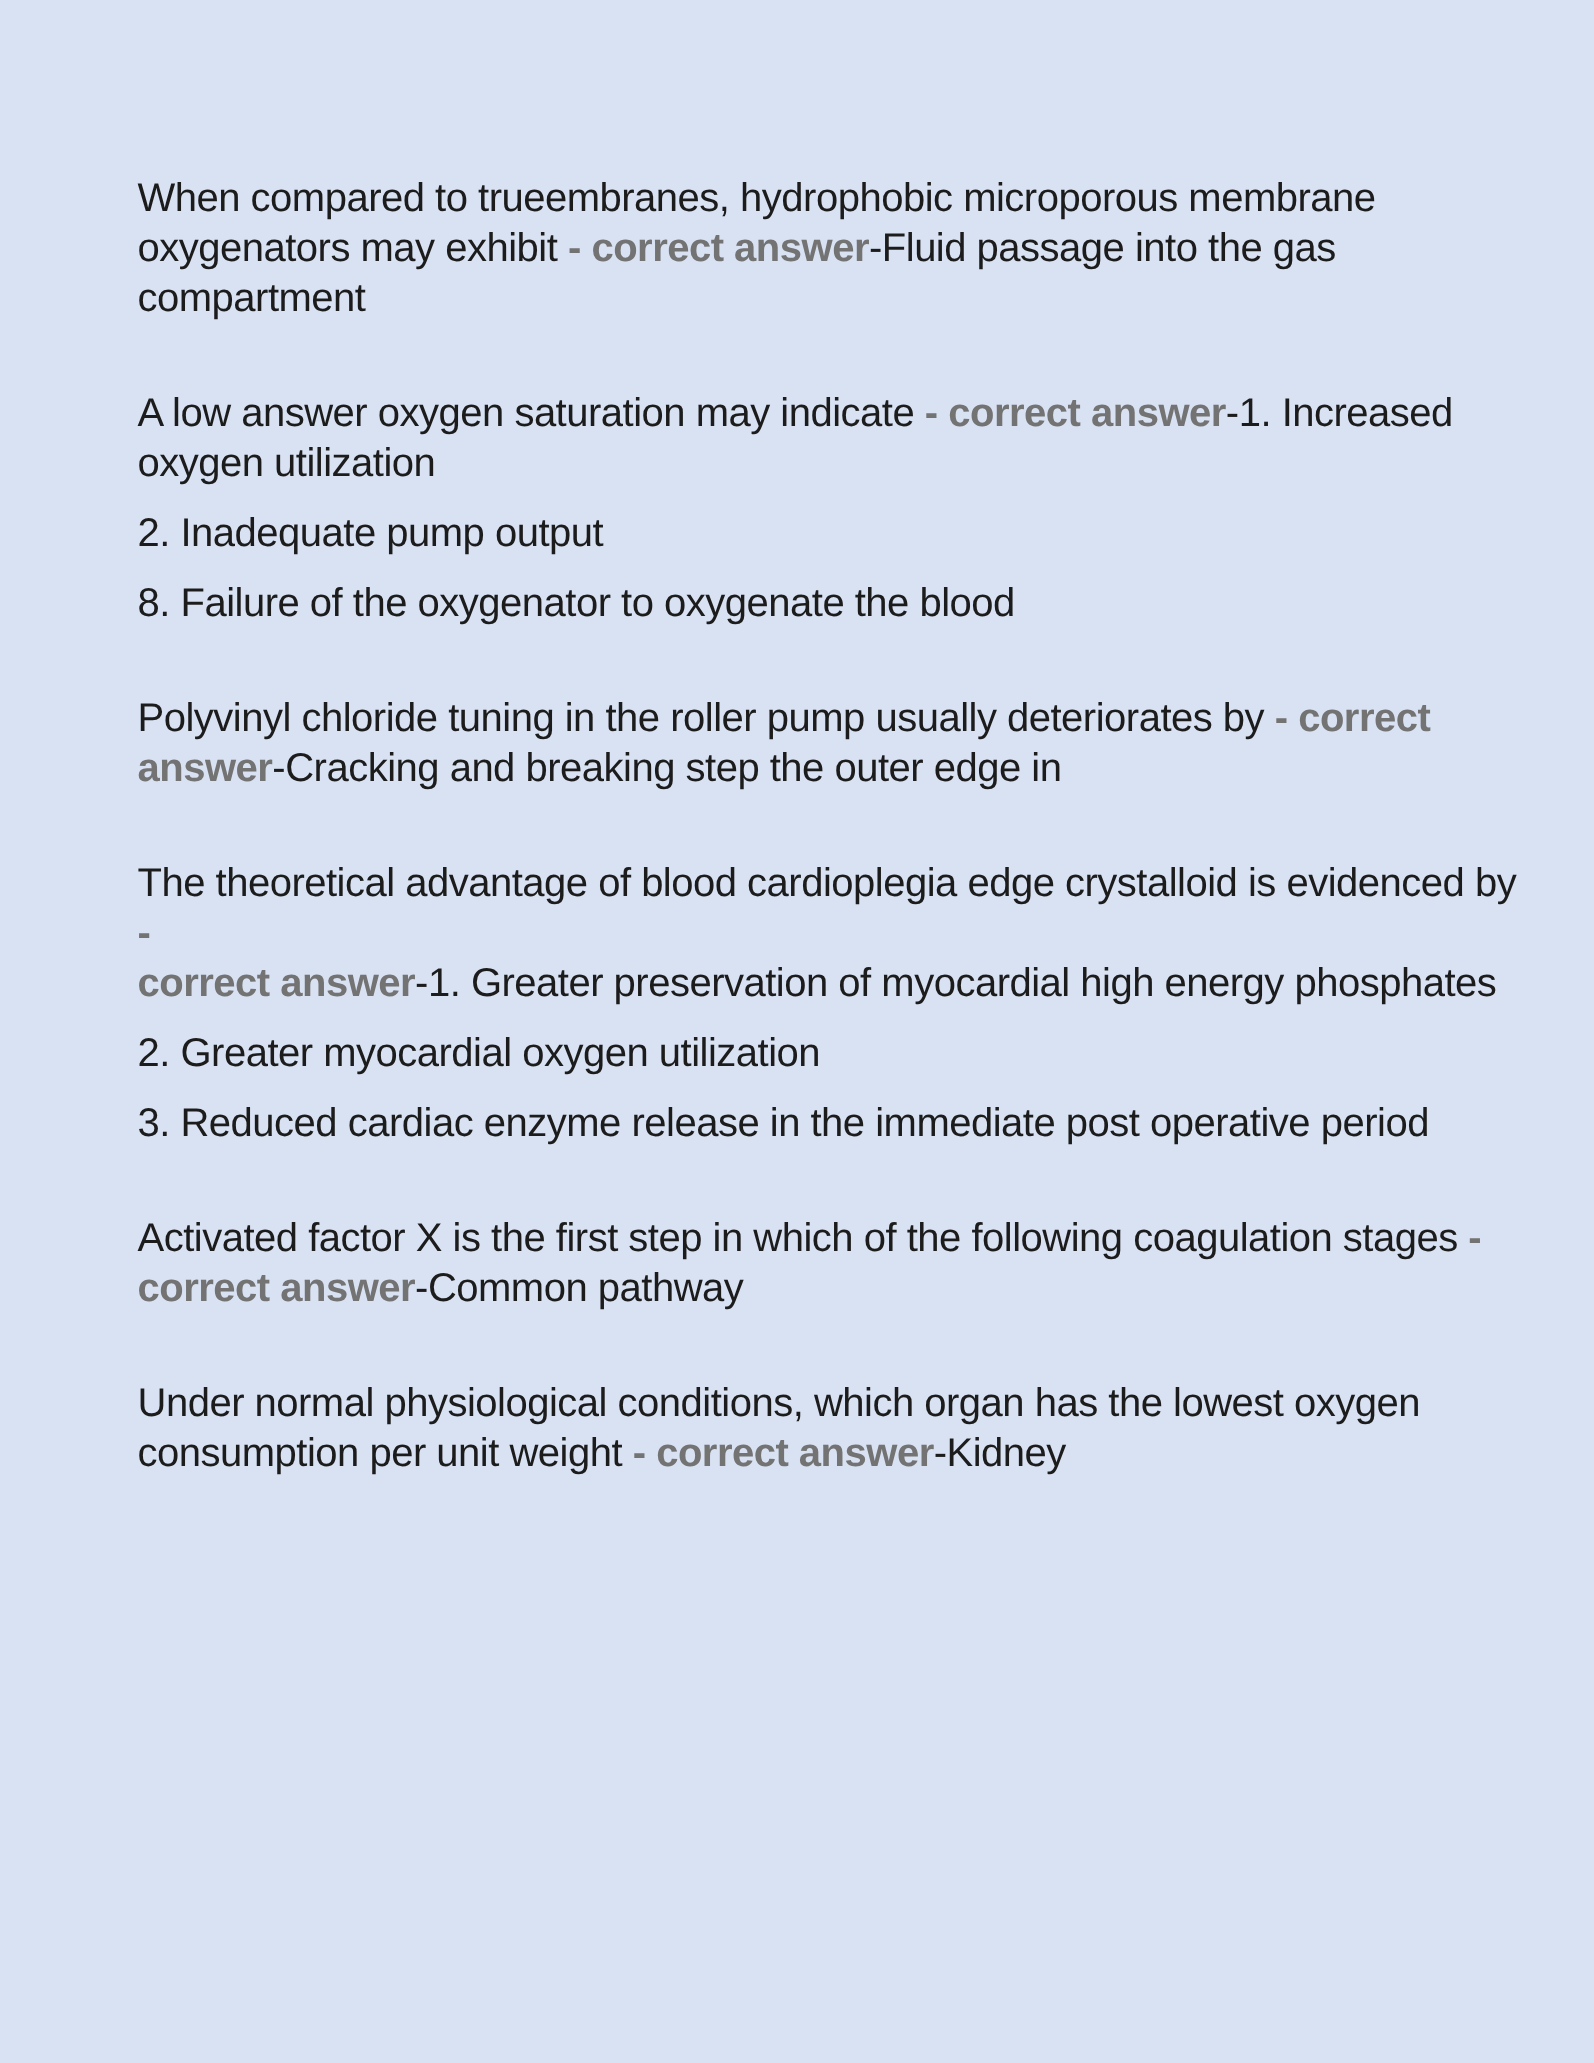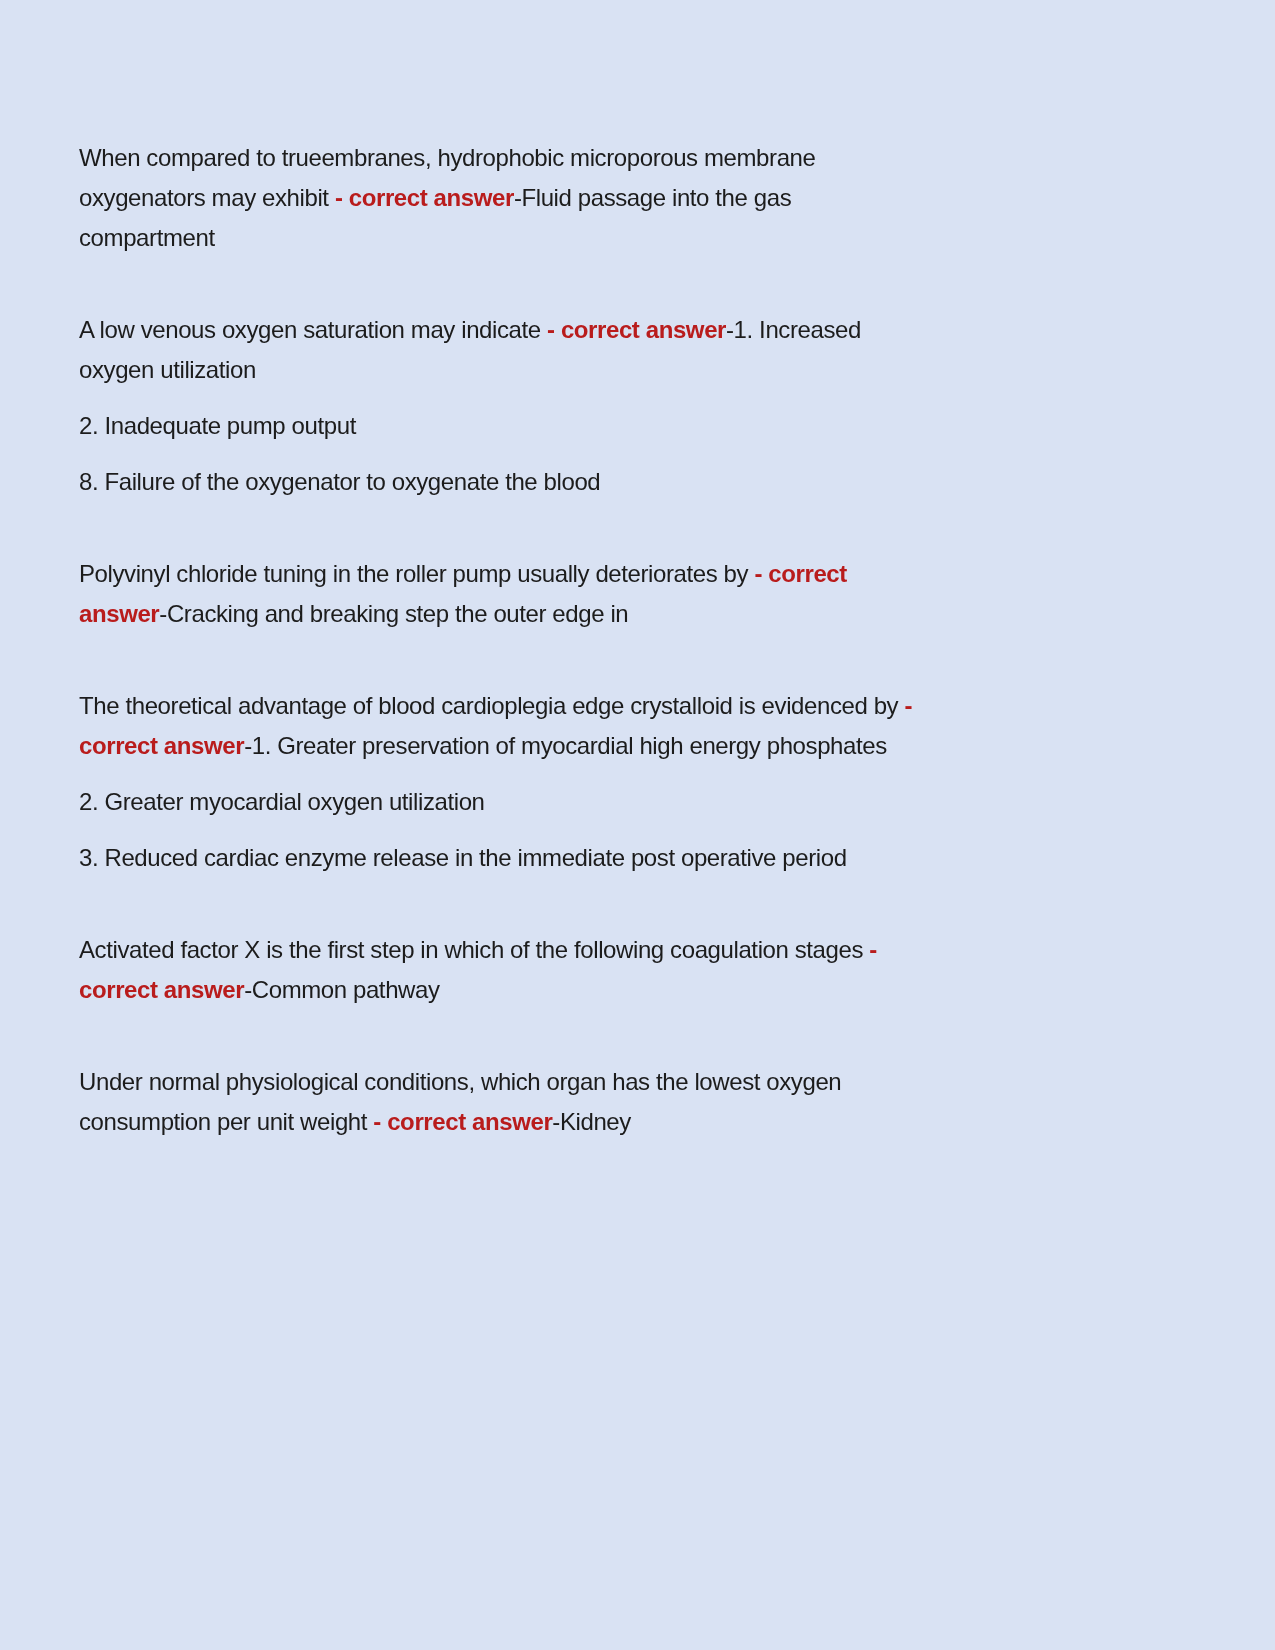--- a/index.html
+++ b/index.html
@@ -9,52 +9,52 @@
   body {
     width: 1275px;
     height: 1650px;
     background: #d9e2f3;
     overflow: hidden;
   }
   .page {
     box-sizing: border-box;
     width: 1275px;
     height: 1650px;
-    padding: 138px 50px 0 79px;
+    padding: 138px 50px 0 110px;
     font-family: "Liberation Sans", "DejaVu Sans", sans-serif;
-    font-size: 24px;
+    font-size: 32px;
     line-height: 40px;
     letter-spacing: -0.4px;
     color: #1c1c1c;
   }
   .block {
     margin: 0 0 52px 0;
   }
   .para {
     margin: 0 0 16px 0;
     white-space: pre-wrap;
   }
   .marker {
-    color: #b91c1c;
+    color: #737373;
     font-weight: 700;
   }
 </style>
 </head>
 <body>
 
 <div class="page">
 
   <section class="block">
     <p class="para"><span>When compared to trueembranes, hydrophobic microporous membrane
 oxygenators may exhibit </span><span class="marker">- correct answer</span><span>-Fluid passage into the gas
 compartment</span></p>
   </section>
 
   <section class="block">
-    <p class="para"><span>A low venous oxygen saturation may indicate </span><span class="marker">- correct answer</span><span>-1. Increased
+    <p class="para"><span>A low answer oxygen saturation may indicate </span><span class="marker">- correct answer</span><span>-1. Increased
 oxygen utilization</span></p>
     <p class="para"><span>2. Inadequate pump output</span></p>
     <p class="para"><span>8. Failure of the oxygenator to oxygenate the blood</span></p>
   </section>
 
   <section class="block">
     <p class="para"><span>Polyvinyl chloride tuning in the roller pump usually deteriorates by </span><span class="marker">- correct
 answer</span><span>-Cracking and breaking step the outer edge in</span></p>
   </section>
 

